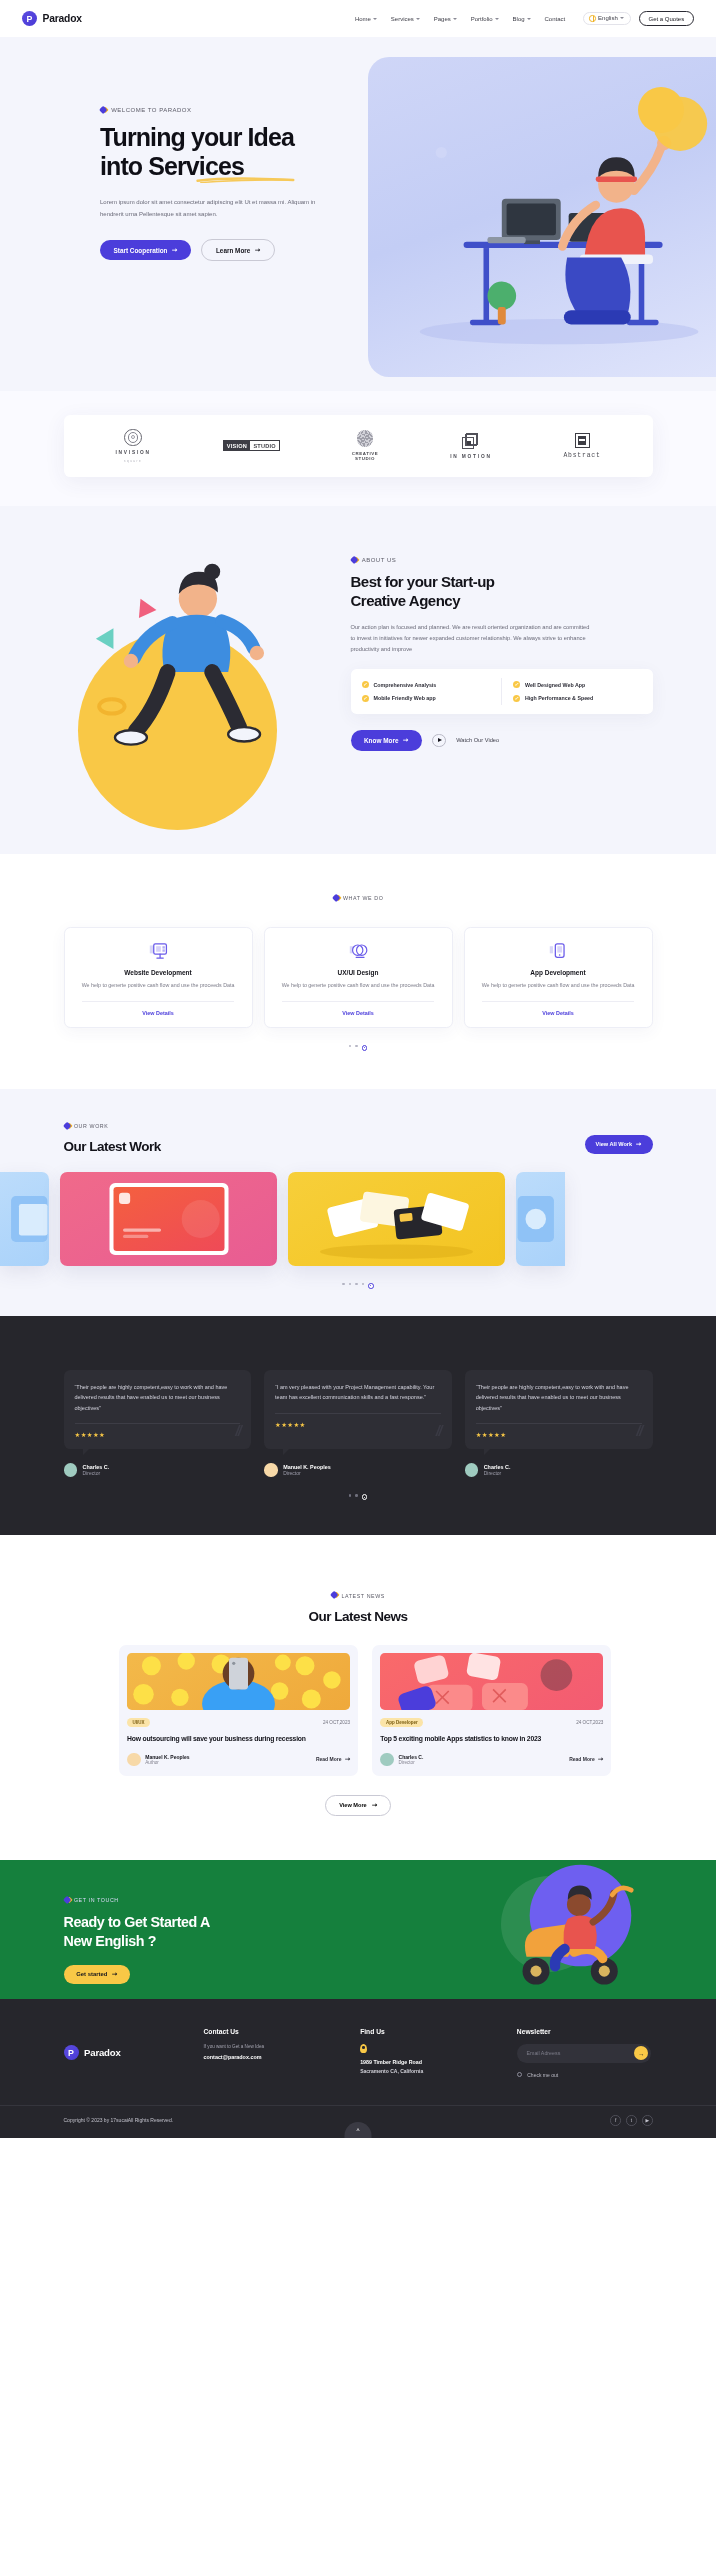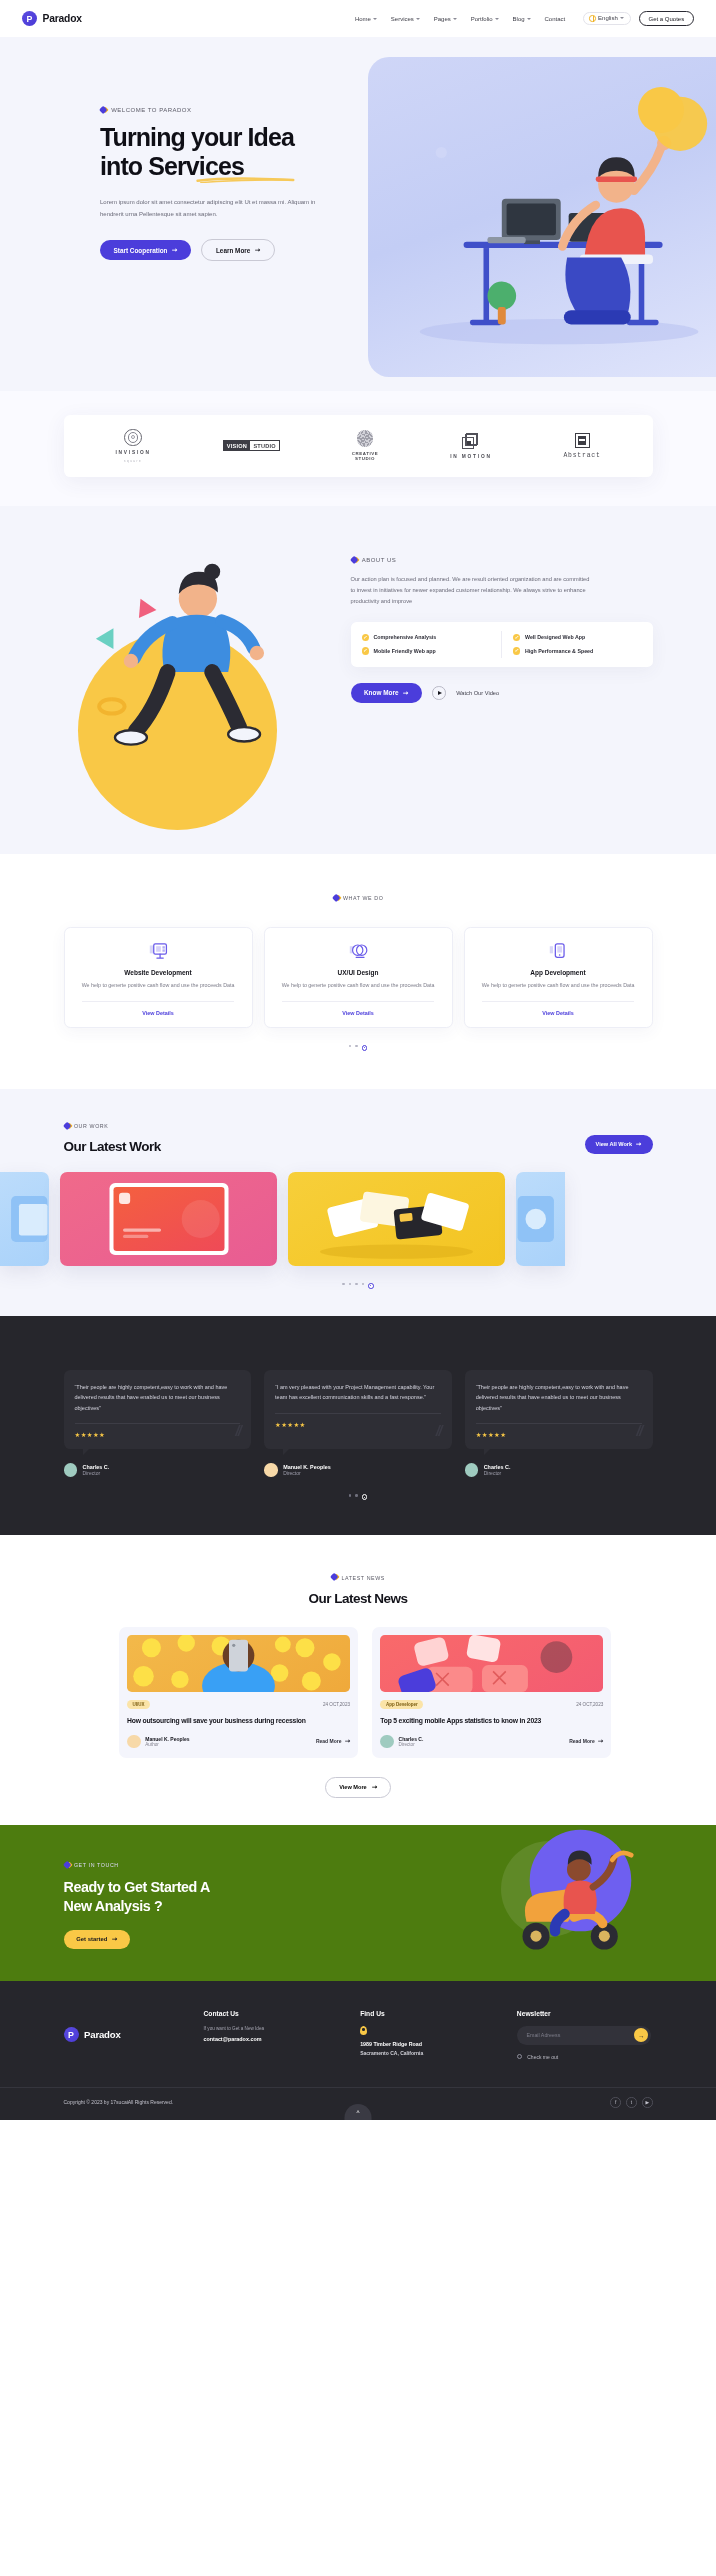--- a/index.html
+++ b/index.html
@@ -183,42 +183,42 @@
   .tp { flex:1; display:flex; align-items:center; gap:5.6px; }
   .avatar { width:13.5px;height:13.5px;border-radius:50%;flex:none; }
   .av-a{background:#9fcbc0;} .av-b{background:#f7d9a8;} .av-c{background:#9fcbc0;}
   .tp-name { font-size:5.4px; font-weight:700; color:#fff; }
   .tp-role { font-size:5px; color:#9e9eac; margin-top:0.8px; }
   .testi .dot { background:#6f6f7c; }
   .testi .dot.active { background:transparent; border-color:#fff; }
   .testi .dot.active:after { background:#fff; }
 
   
-  .news { background:#fff; padding:35px 0 27px; }
+  .news { background:#fff; padding:35px 0 44px;margin-top:18px; }
   .news-grid { width:478px; margin:21px auto 0; display:flex; gap:14.3px; }
   .news-card { flex:1; background:#f4f5fc; border-radius:7.2px; padding:8px 8px 9.6px; }
   .news-img { height:57px; border-radius:4.8px; position:relative; overflow:hidden; }
   .ni-1 { background:linear-gradient(150deg,#f3b94a,#efa93b); }
   .ni-2 { background:linear-gradient(150deg,#f96a6a,#f35b72); }
   .news-meta { display:flex; align-items:center; justify-content:space-between; margin-top:8px; }
   .tag { background:#fbe4a8; color:#7a5c10; font-size:4.5px; font-weight:700; border-radius:6.4px;
     padding:2px 5.6px; }
   .news-date { font-size:4.6px; color:#72727f; }
   .news-title { font-size:6.8px; font-weight:700; line-height:1.42; margin-top:7.2px; letter-spacing:-0.2px; }
   .news-foot { display:flex; align-items:center; justify-content:space-between; margin-top:8.8px; }
   .news-author { display:flex; align-items:center; gap:4.8px; }
   .na-name { font-size:5px; font-weight:700; }
   .na-role { font-size:4.6px; color:#83838f; margin-top:0.8px; }
   .read-more { font-size:5px; color:#2e2e38; font-weight:600; display:flex; align-items:center; gap:3.2px; cursor:pointer; }
   .btn-viewmore { margin:19px auto 0; display:flex; align-items:center; gap:4.8px; width:max-content;
     border:0.8px solid #c9c9d4; border-radius:11px; padding:5.6px 12.7px; font-size:5.6px; font-weight:700;
     background:#fff; cursor:pointer; }
 
   
-  .cta { background:#4d7c0f; height:156px; position:relative; overflow:hidden; }
+  .cta { background:#15803d; height:139px; position:relative; overflow:hidden; }
   .cta-inner { width:589px; margin:0 auto; padding-top:32px; position:relative; z-index:3; }
   .cta .sec-eyebrow { color:#dedbfb; }
   .cta h2 { color:#fff; font-size:14.3px; font-weight:700; line-height:1.3; letter-spacing:-0.4px; margin-top:7.2px; }
   .btn-started { margin-top:14.3px; background:#f9c846; color:#16161d; border:none; border-radius:11px;
     padding:5.6px 12.7px; font-size:5.9px; font-weight:700; display:flex; align-items:center; gap:4.8px; cursor:pointer; }
   .cta-ring { position:absolute; right:119px; top:16px; width:96px; height:96px; border-radius:50%;
     background:rgba(255,255,255,.10); }
 
   
   .footer { background:#26262c; color:#fff; padding:29px 0 0; position:relative; }
@@ -419,20 +419,24 @@
           <path d="M186 162 q22 42 34 70" stroke="#2b2b33" stroke-width="20" fill="none" stroke-linecap="round"></path>
           <ellipse cx="84" cy="244" rx="20" ry="9" fill="#f2f4fb" stroke="#2b2b33" stroke-width="3"></ellipse>
           <ellipse cx="226" cy="240" rx="20" ry="9" fill="#f2f4fb" stroke="#2b2b33" stroke-width="3"></ellipse>
         </svg>
       </div>
       <div class="about-right">
         <div class="eyebrow">
           <i class="diamond"></i>
           <span>ABOUT US</span>
         </div>
+        <h2>
+          <span>Best for your Start-up</span><br>
+          <span>Creative Agency</span>
+        </h2>
         <p class="about-p">Our action plan is focused and planned. We are result oriented organization and are committed to invest in initiatives for newer expanded customer relationship. We always strive to enhance productivity and improve</p>
         <div class="feat-card">
           <div class="feat-col">
             <div class="feat-row">
               <i class="tick">✓</i>
               <span class="feat-txt">Comprehensive Analysis</span>
             </div>
             <div class="feat-row">
               <i class="tick">✓</i>
               <span class="feat-txt">Mobile Friendly Web app</span>
@@ -736,21 +740,21 @@
       <path d="M160 44 q10 -14 24 -6" stroke="#f2a23c" stroke-width="6" fill="none" stroke-linecap="round"></path>
       <path d="M100 112 q-14 10 -12 22" stroke="#2b3ab4" stroke-width="13" fill="none" stroke-linecap="round"></path>
     </svg>
     <div class="cta-inner">
       <div class="sec-eyebrow">
         <i class="diamond"></i>
         <span>GET IN TOUCH</span>
       </div>
       <h2>
         <span>Ready to Get Started A</span><br>
-        <span>New Analysis ?</span>
+        <span>New English ?</span>
       </h2>
       <button class="btn-started">
         <span>Get started</span>
         <span class="arr">↗</span>
       </button>
     </div>
   </section>
 
   <footer class="footer">
     <div class="footer-inner">

